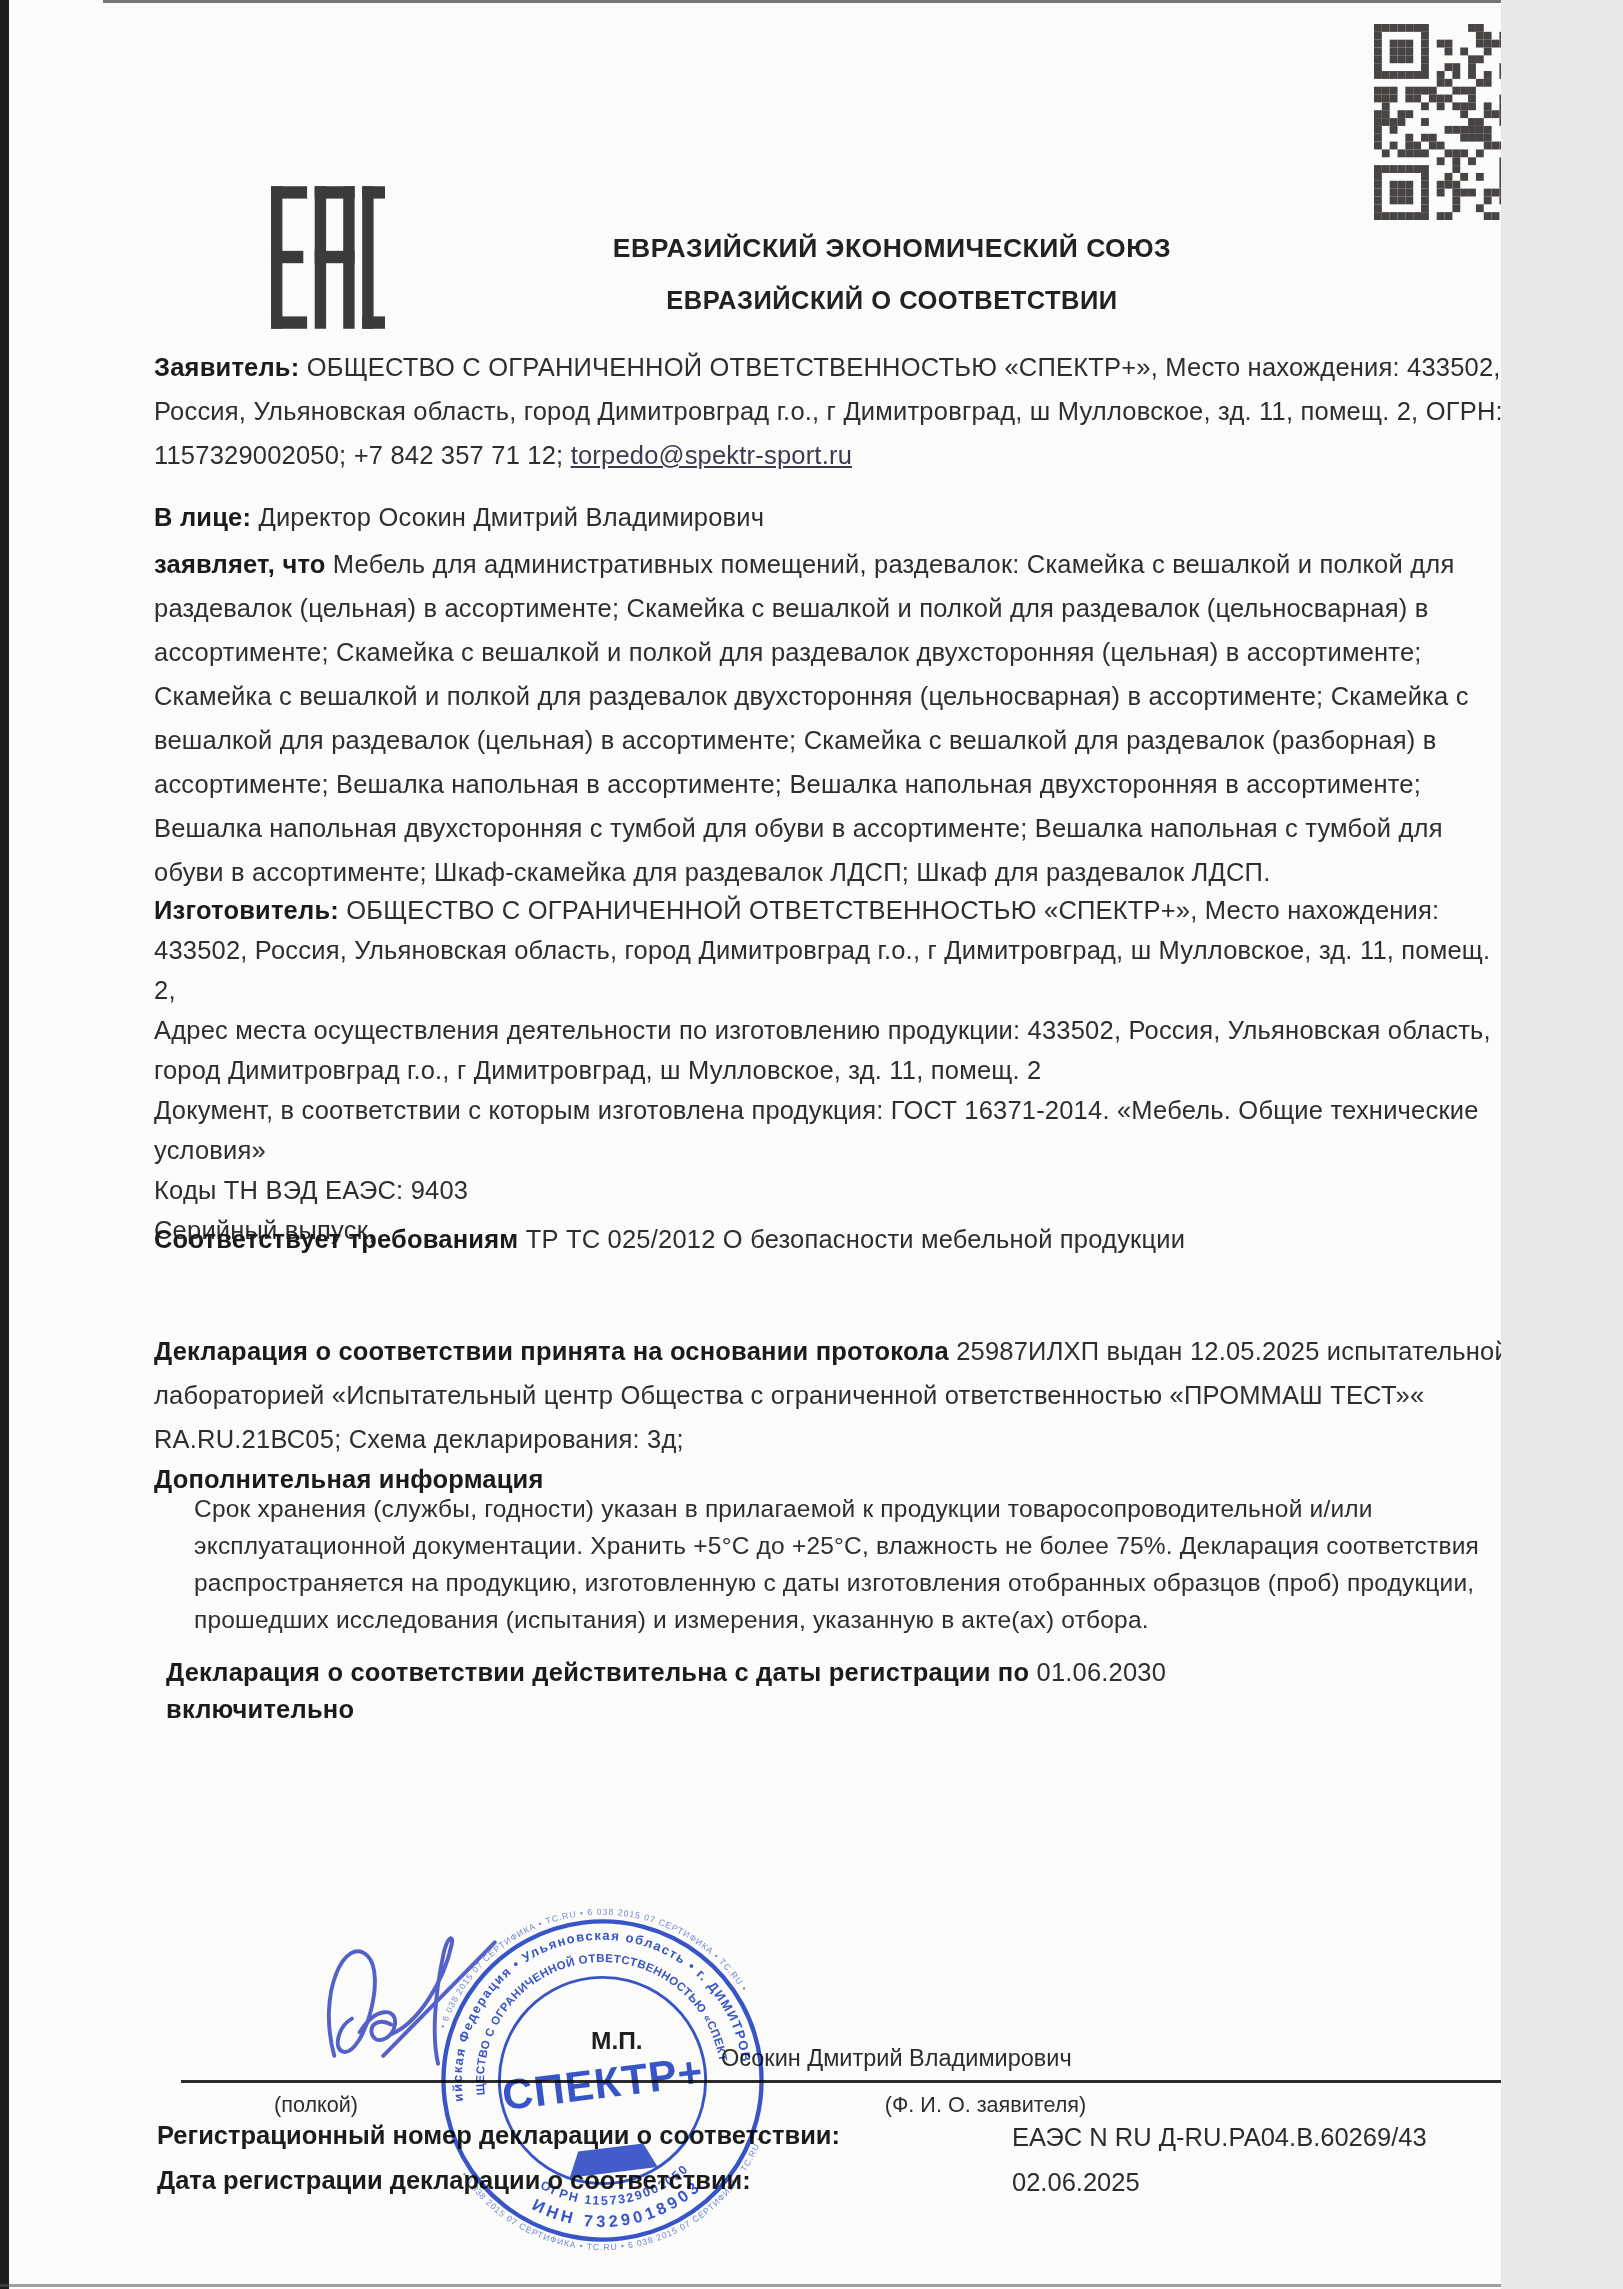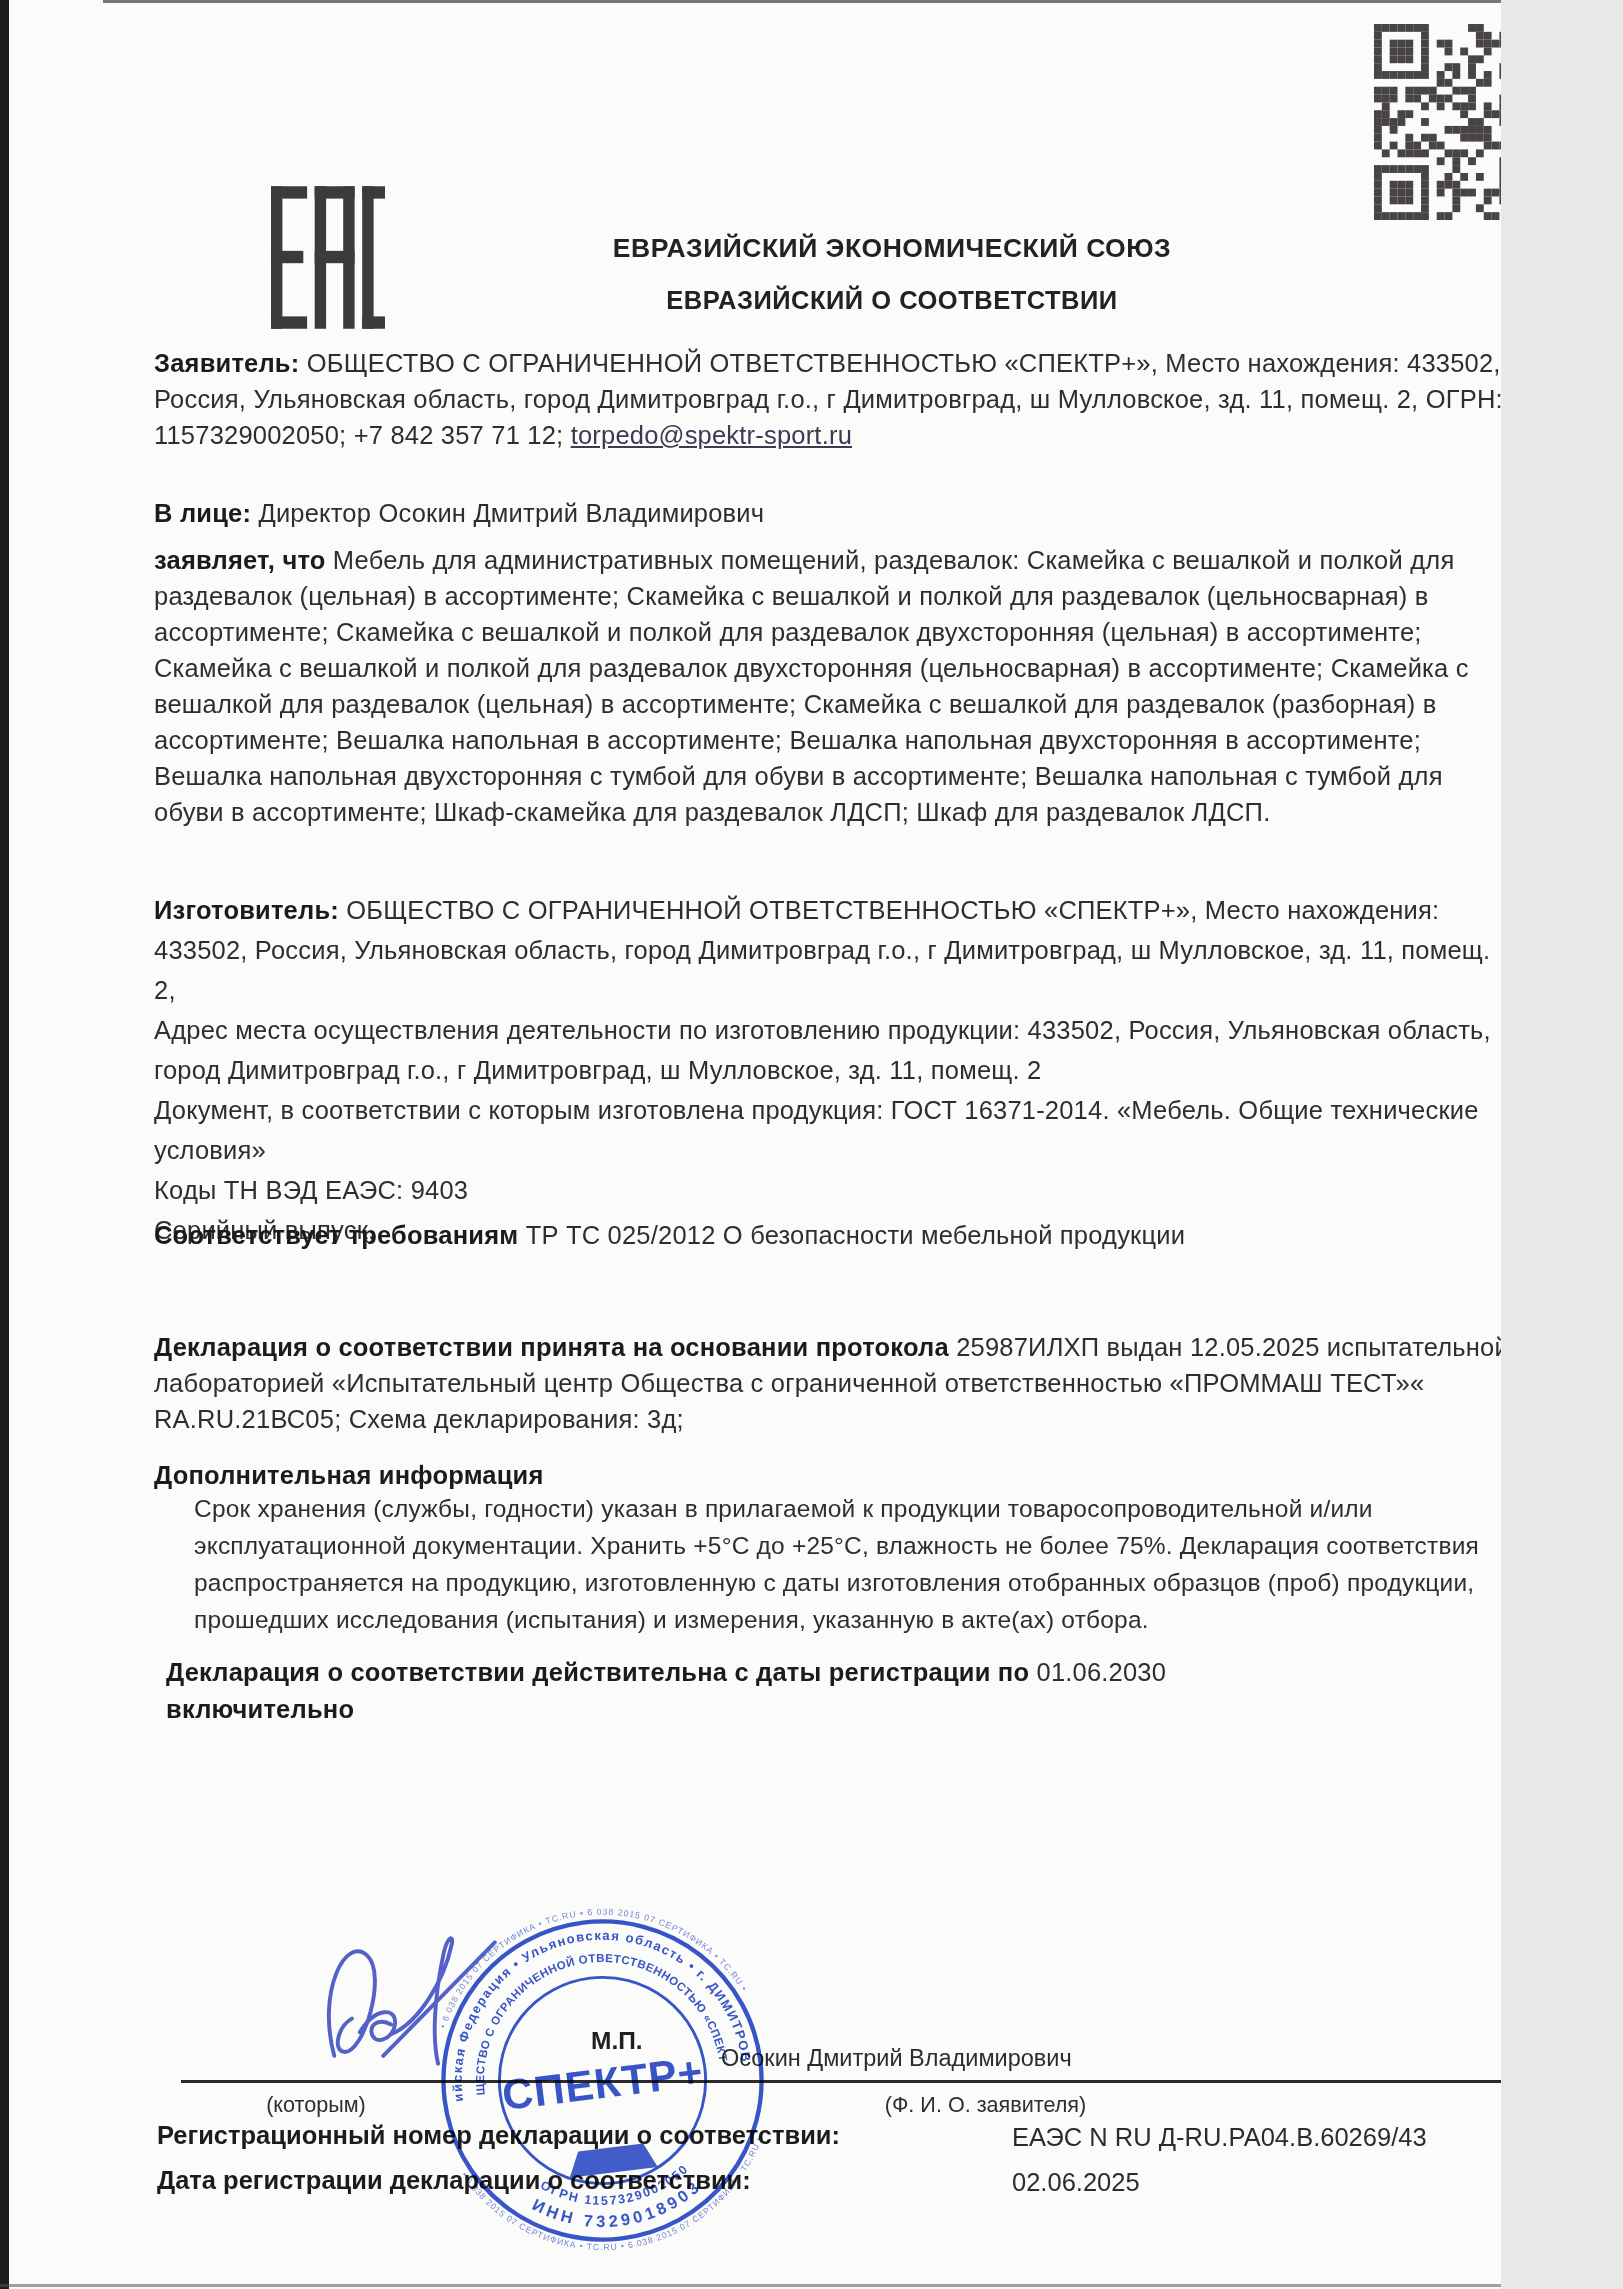--- a/index.html
+++ b/index.html
@@ -8,21 +8,21 @@
     font-family:"Liberation Sans",sans-serif;color:#2e2e2e;
   }
   .edge-left{position:absolute;left:0;top:0;width:8.8px;height:2290px;background:#1c1c1c;}
   .edge-top{position:absolute;left:103px;top:0;width:1520px;height:2.9px;background:#3c3c3c;opacity:.7;}
   .edge-bottom{position:absolute;left:0;top:2284px;width:1623px;height:2.9px;background:#555;opacity:.55;}
 
   .hdr{position:absolute;left:245px;width:1294px;text-align:center;font-weight:bold;color:#222;letter-spacing:0.5px;}
   #hdr-union{top:233px;font-size:26.5px;}
   #hdr-title{top:286px;font-size:25.5px;}
 
-  .para{position:absolute;left:154px;width:1364px;font-size:25.5px;line-height:36px;color:#2e2e2e;letter-spacing:0.2px;}
+  .para{position:absolute;left:154px;width:1364px;font-size:25.5px;line-height:44px;color:#2e2e2e;letter-spacing:0.2px;}
   .b{font-weight:bold;color:#1b1b1b;}
   #p-applicant{top:345px;}
   #p-inperson{top:495px;}
   #p-declares{top:542px;}
   #p-manufacturer{top:890px;line-height:40px;}
   #p-conforms{top:1217px;}
   #p-basis{top:1329px;}
   #p-add-h{top:1457px;font-weight:bold;color:#1b1b1b;}
   #p-add-b{top:1490px;font-size:24.5px;line-height:37px;margin-left:40px;}
   #p-validity{top:1654px;line-height:37px;margin-left:12px;}
@@ -423,21 +423,21 @@
   <div class="para" id="p-add-b">Срок хранения (службы, годности) указан в прилагаемой к продукции товаросопроводительной и/или эксплуатационной документации. Хранить +5°С до +25°С, влажность не более 75%. Декларация соответствия распространяется на продукцию, изготовленную с даты изготовления отобранных образцов (проб) продукции, прошедших исследования (испытания) и измерения, указанную в акте(ах) отбора.</div>
 
   <div class="para" id="p-validity">
     <span class="b">Декларация о соответствии действительна с даты регистрации по</span>
     <span>01.06.2030</span><br>
     <span class="b">включительно</span>
   </div>
 
   <div class="sigline"></div>
   <div id="mp-mark">М.П.</div>
-  <div class="cap" id="cap-sign">(которым)</div>
+  <div class="cap" id="cap-sign">(полкой)</div>
   <div id="fio-name">Осокин Дмитрий Владимирович</div>
   <div class="cap" id="cap-fio">(Ф. И. О. заявителя)</div>
 
   <svg id="signature-svg" width="255" height="186" viewBox="0 0 260 190">
     <g fill="none" stroke="#3848c0" stroke-width="4" stroke-linecap="round" opacity=".95">
       <path d="M 46 150 C 28 84, 58 26, 80 48 C 100 68, 76 148, 56 146 C 44 144, 50 120, 64 112"></path>
       <path d="M 72 126 C 88 100, 110 100, 108 118 C 106 134, 86 140, 84 126 C 83 116, 94 112, 104 118"></path>
       <path d="M 104 128 C 132 116, 158 74, 166 36 C 168 26, 162 28, 158 44 C 148 90, 146 132, 152 158"></path>
       <path d="M 96 150 L 210 34"></path>
     </g>

